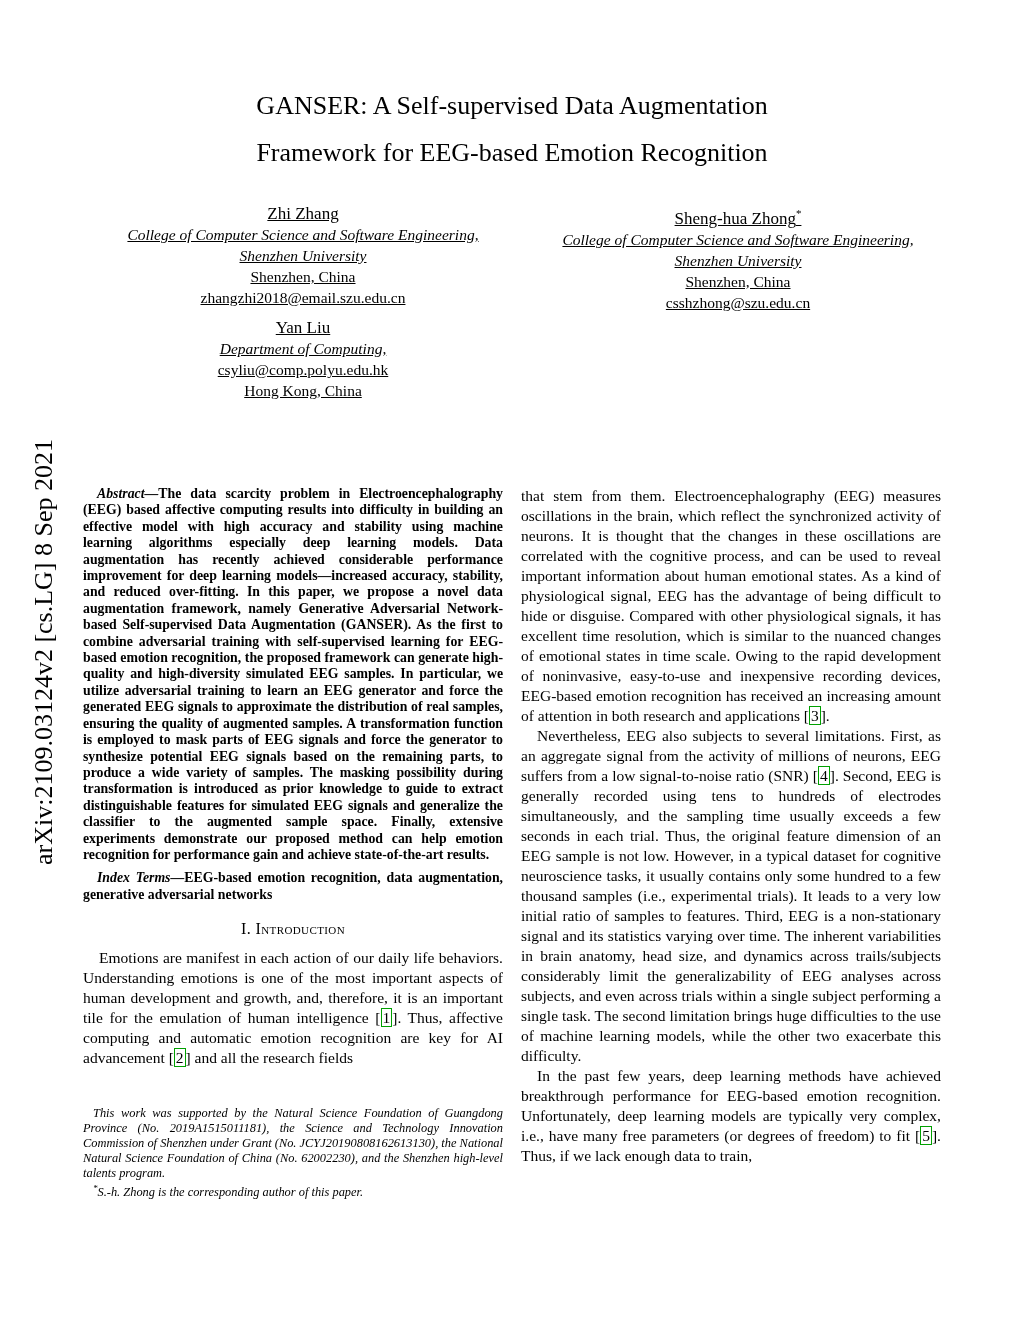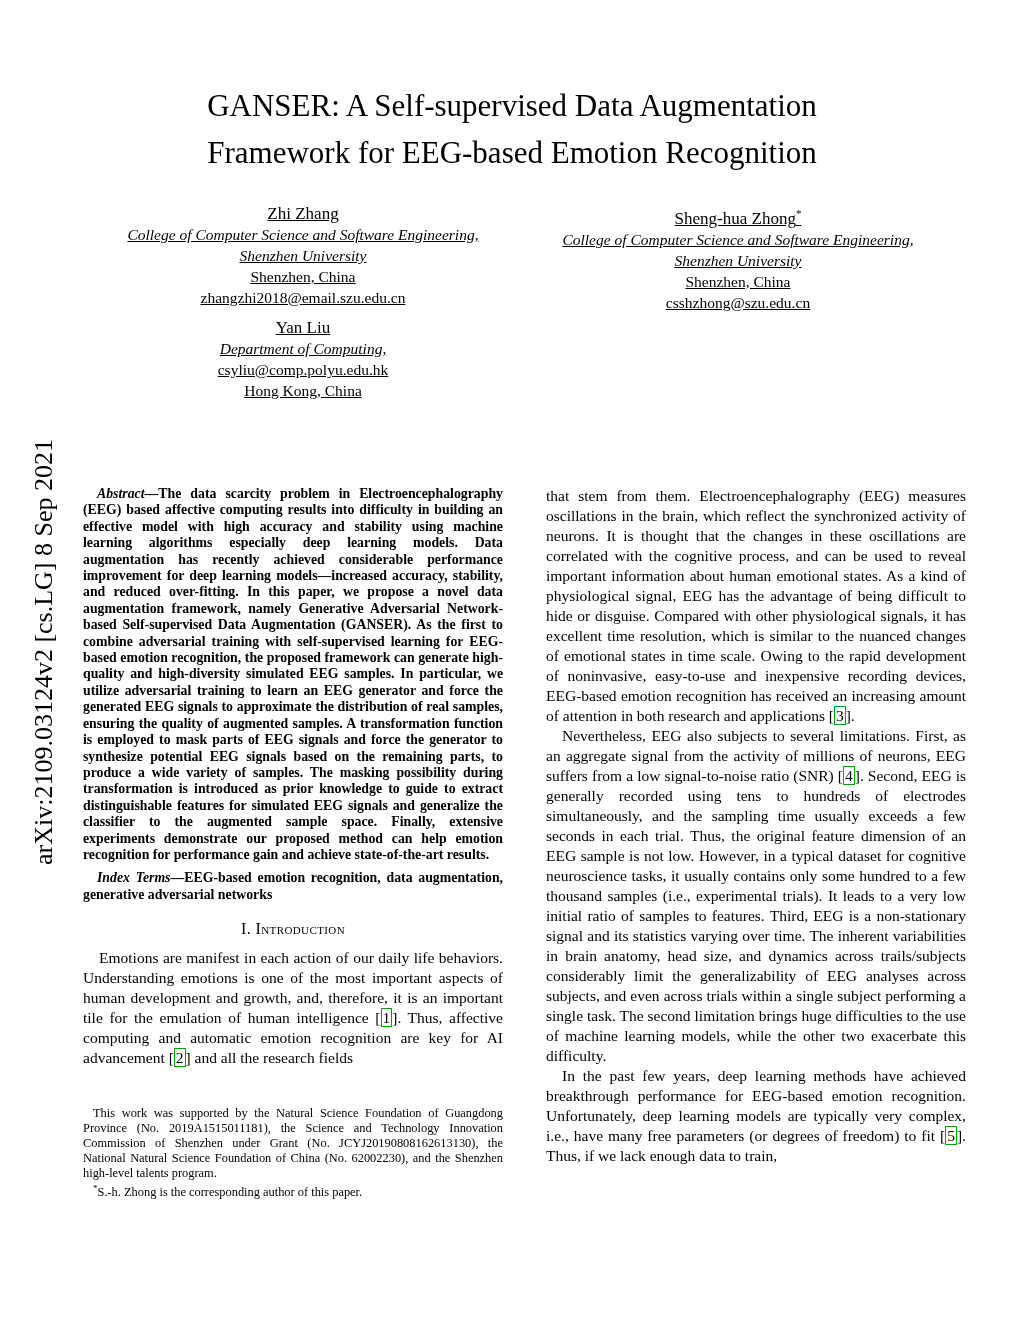--- a/index.html
+++ b/index.html
@@ -28,21 +28,21 @@
     white-space: nowrap;
     color: #000;
   }
 
   
   .paper-title {
     position: absolute;
     top: 82px; left: 0;
     width: 1024px;
     text-align: center;
-    font-size: 31px;
+    font-size: 26px;
     line-height: 47px;
     font-weight: normal;
     margin: 0;
   }
 
   
   .author-block {
     position: absolute;
     text-align: center;
     font-size: 15.5px;
@@ -56,21 +56,21 @@
   #author-right { left: 520px; top: 203px; width: 436px; }
   #author-third { left: 85px;  top: 317px; width: 436px; }
 
   
   .column {
     position: absolute;
     width: 420px;
     text-align: justify;
   }
   #col-left  { left: 83px;  top: 486px; }
-  #col-right { left: 546px; top: 486px; }
+  #col-right { left: 521px; top: 486px; }
 
   .abstract, .index-terms {
     font-size: 13.8px;
     line-height: 16.4px;
     font-weight: bold;
     margin: 0;
     text-indent: 14px;
   }
   .index-terms { margin-top: 7px; }
   .lead { font-style: italic; }
@@ -99,21 +99,21 @@
 
   
   #footnote {
     position: absolute;
     left: 83px; top: 1106px;
     width: 420px;
     font-size: 12.4px;
     line-height: 14.9px;
     text-align: justify;
   }
-  #footnote p { margin: 0; text-indent: 10px; }
+  #footnote p { margin: 0; text-indent: 10px; font-style: italic; }
   #footnote sup { font-size: 9px; }
 </style>
 </head>
 <body>
 
 <div class="page">
 
   <div class="arxiv-watermark">arXiv:2109.03124v2 [cs.LG] 8 Sep 2021</div>
 
   <h1 class="paper-title">

